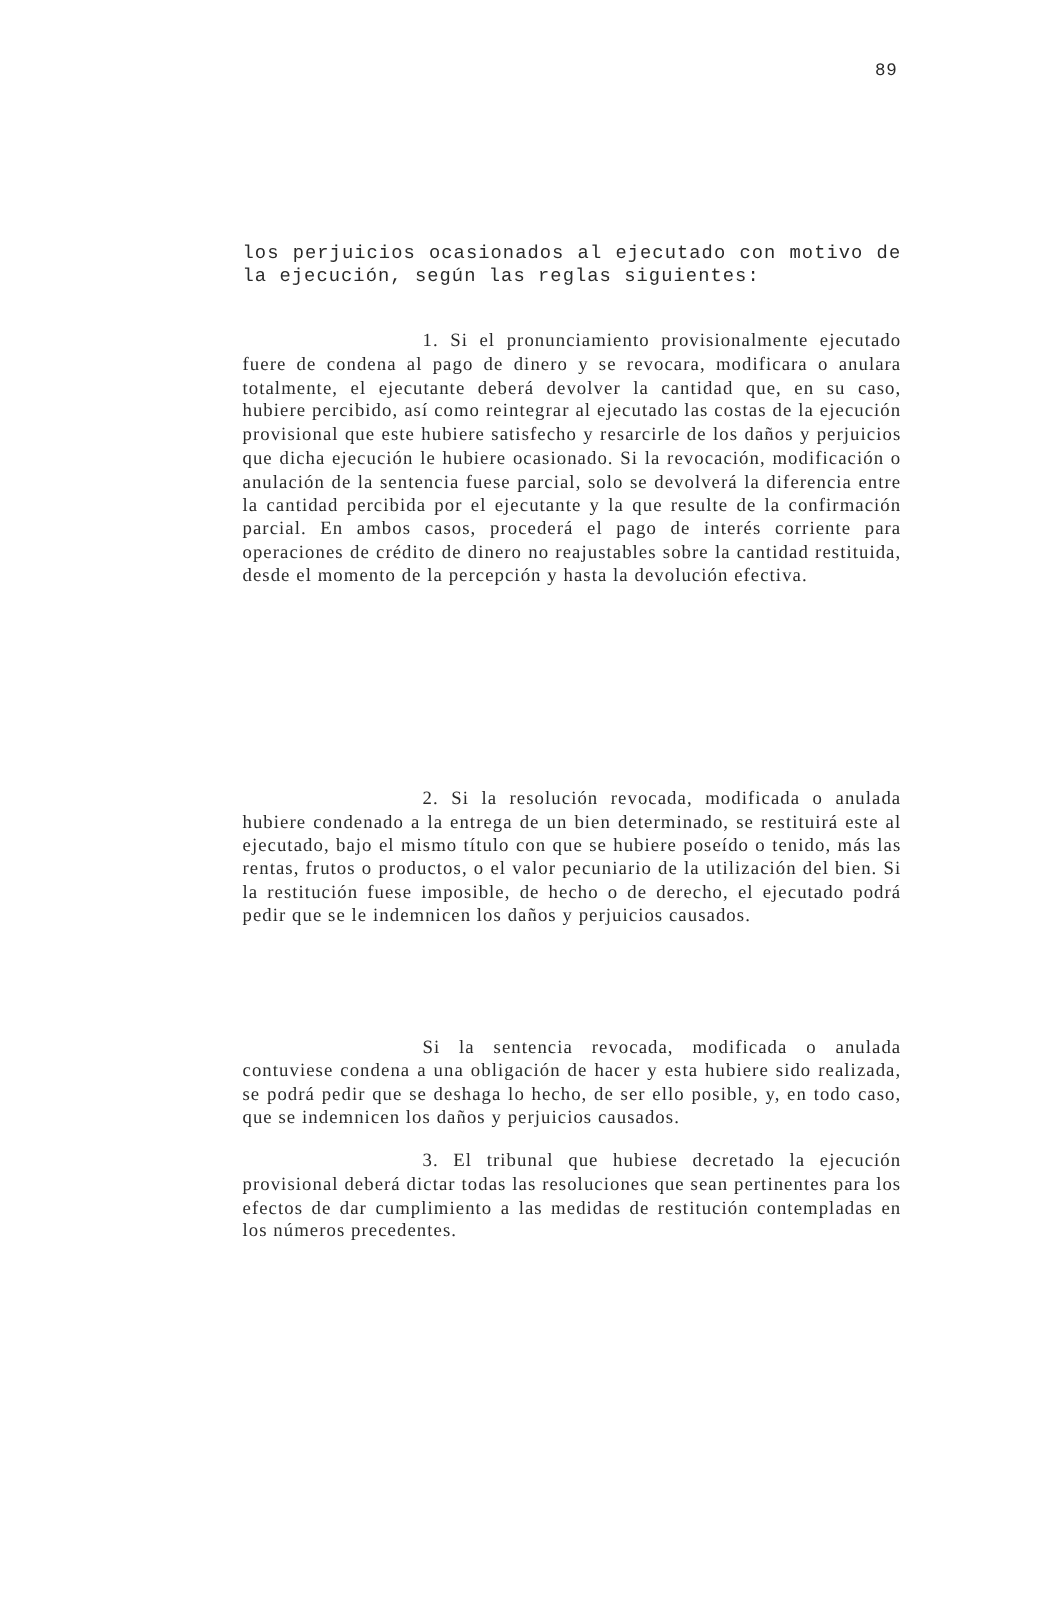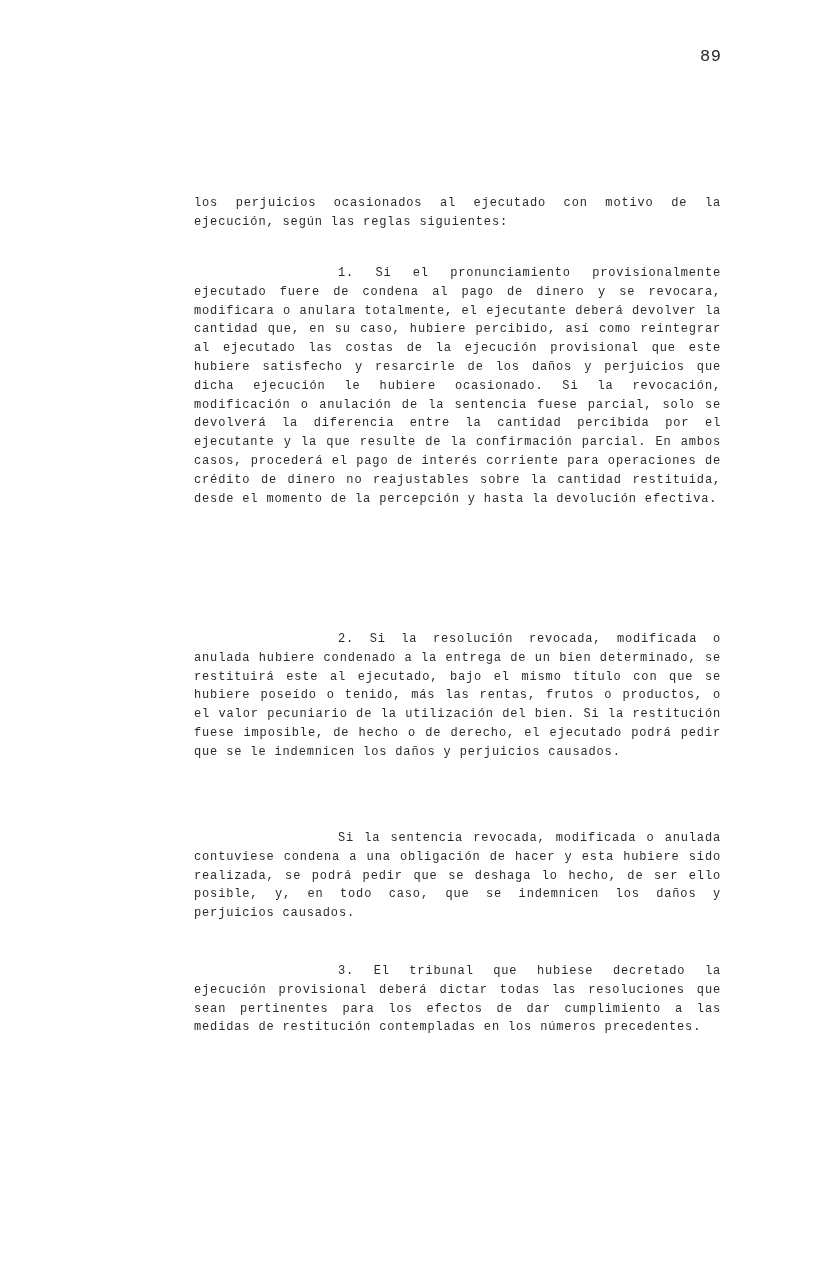--- a/index.html
+++ b/index.html
@@ -12,44 +12,45 @@
     height: 1280px;
     position: relative;
     overflow: hidden;
     font-family: "Liberation Mono", "DejaVu Sans Mono", monospace;
     color: #2a2a2a;
   }
   .page-number {
     position: absolute;
     top: 48px;
     left: 700px;
-    font-size: 17px;
+    font-size: 14px;
     line-height: 18px;
     letter-spacing: 0.6px;
   }
   .text-block {
     position: absolute;
     left: 194px;
     width: 527px;
-    font-size: 12px;
+    font-size: 15px;
     line-height: 18.8px;
     letter-spacing: 0.85px;
     text-align: justify;
   }
   .text-block p {
     margin: 0;
   }
   .indent {
     text-indent: 144px;
+    font-family: Liberation Serif, serif;
   }
   #p0 { top: 194px; }
   #p1 { top: 264px; }
   #p2 { top: 630px; }
   #p3 { top: 817px; margin-top: 12px; }
-  #p4 { top: 962px; }
+  #p4 { top: 920px; }
 </style>
 </head>
 <body>
 
 <div class="page-number">89</div>
 
 <div class="text-block" id="p0">
   <p>los perjuicios ocasionados al ejecutado con motivo de la ejecución, según las reglas siguientes:</p>
 </div>
 

